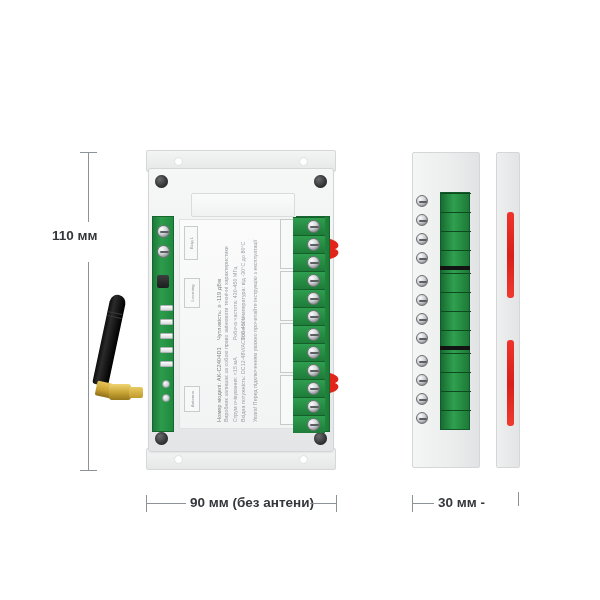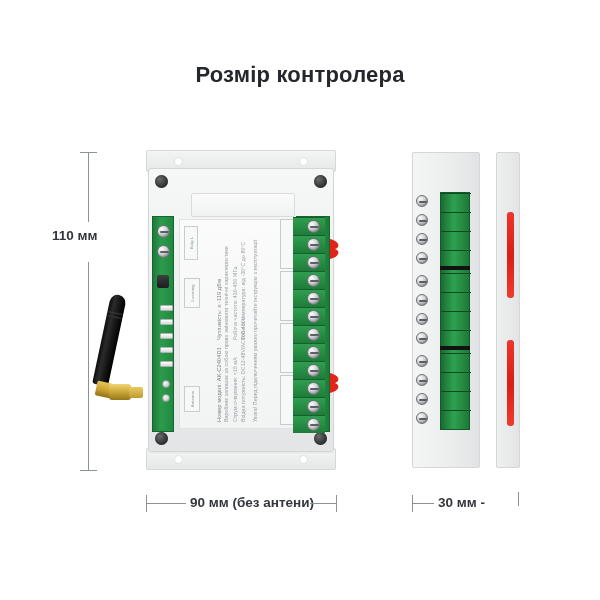--- a/index.html
+++ b/index.html
@@ -257,21 +257,20 @@
   }
   .side-sep{
     position:absolute;left:28px;width:30px;height:4px;background:#121212;
   }
 </style>
 </head>
 <body>
 
 <div id="stage">
 
-  <div class="page-title">Розмір контролера</div>
 
   <div class="dim-cap-h" style="left:80px;top:152px;width:17px;"></div>
   <div class="dim-line-v" style="left:88px;top:152px;height:70px;"></div>
   <div class="dim-label" style="left:48px;top:228px;">110 мм</div>
   <div class="dim-line-v" style="left:88px;top:262px;height:208px;"></div>
   <div class="dim-cap-h" style="left:80px;top:470px;width:17px;"></div>
 
   <div class="device-front">
 
     <div class="flange top">

